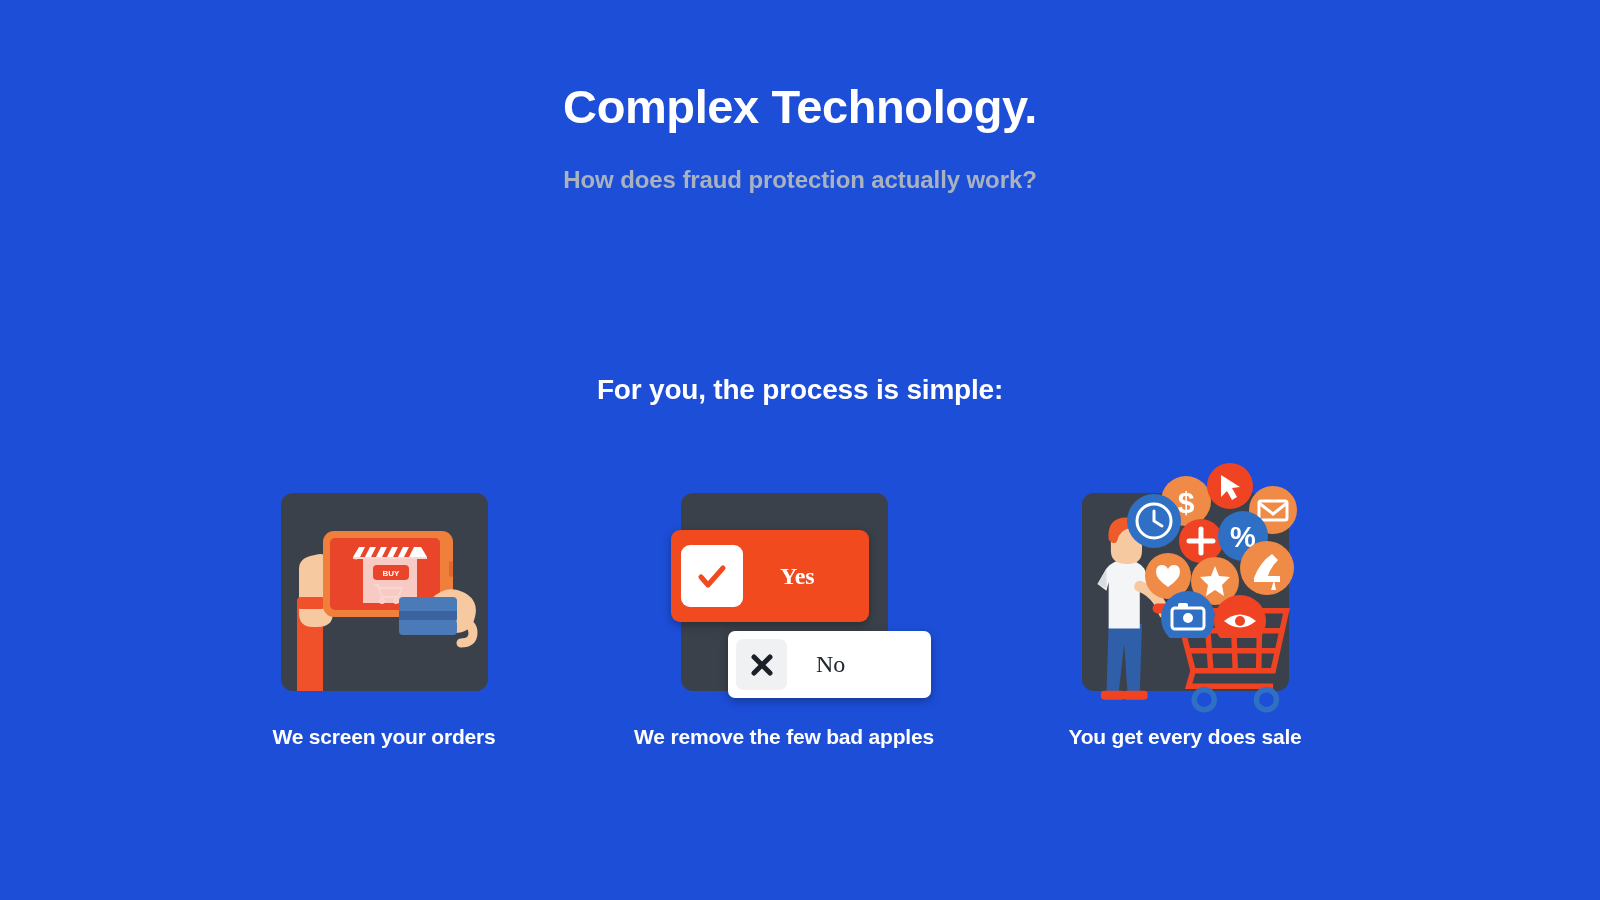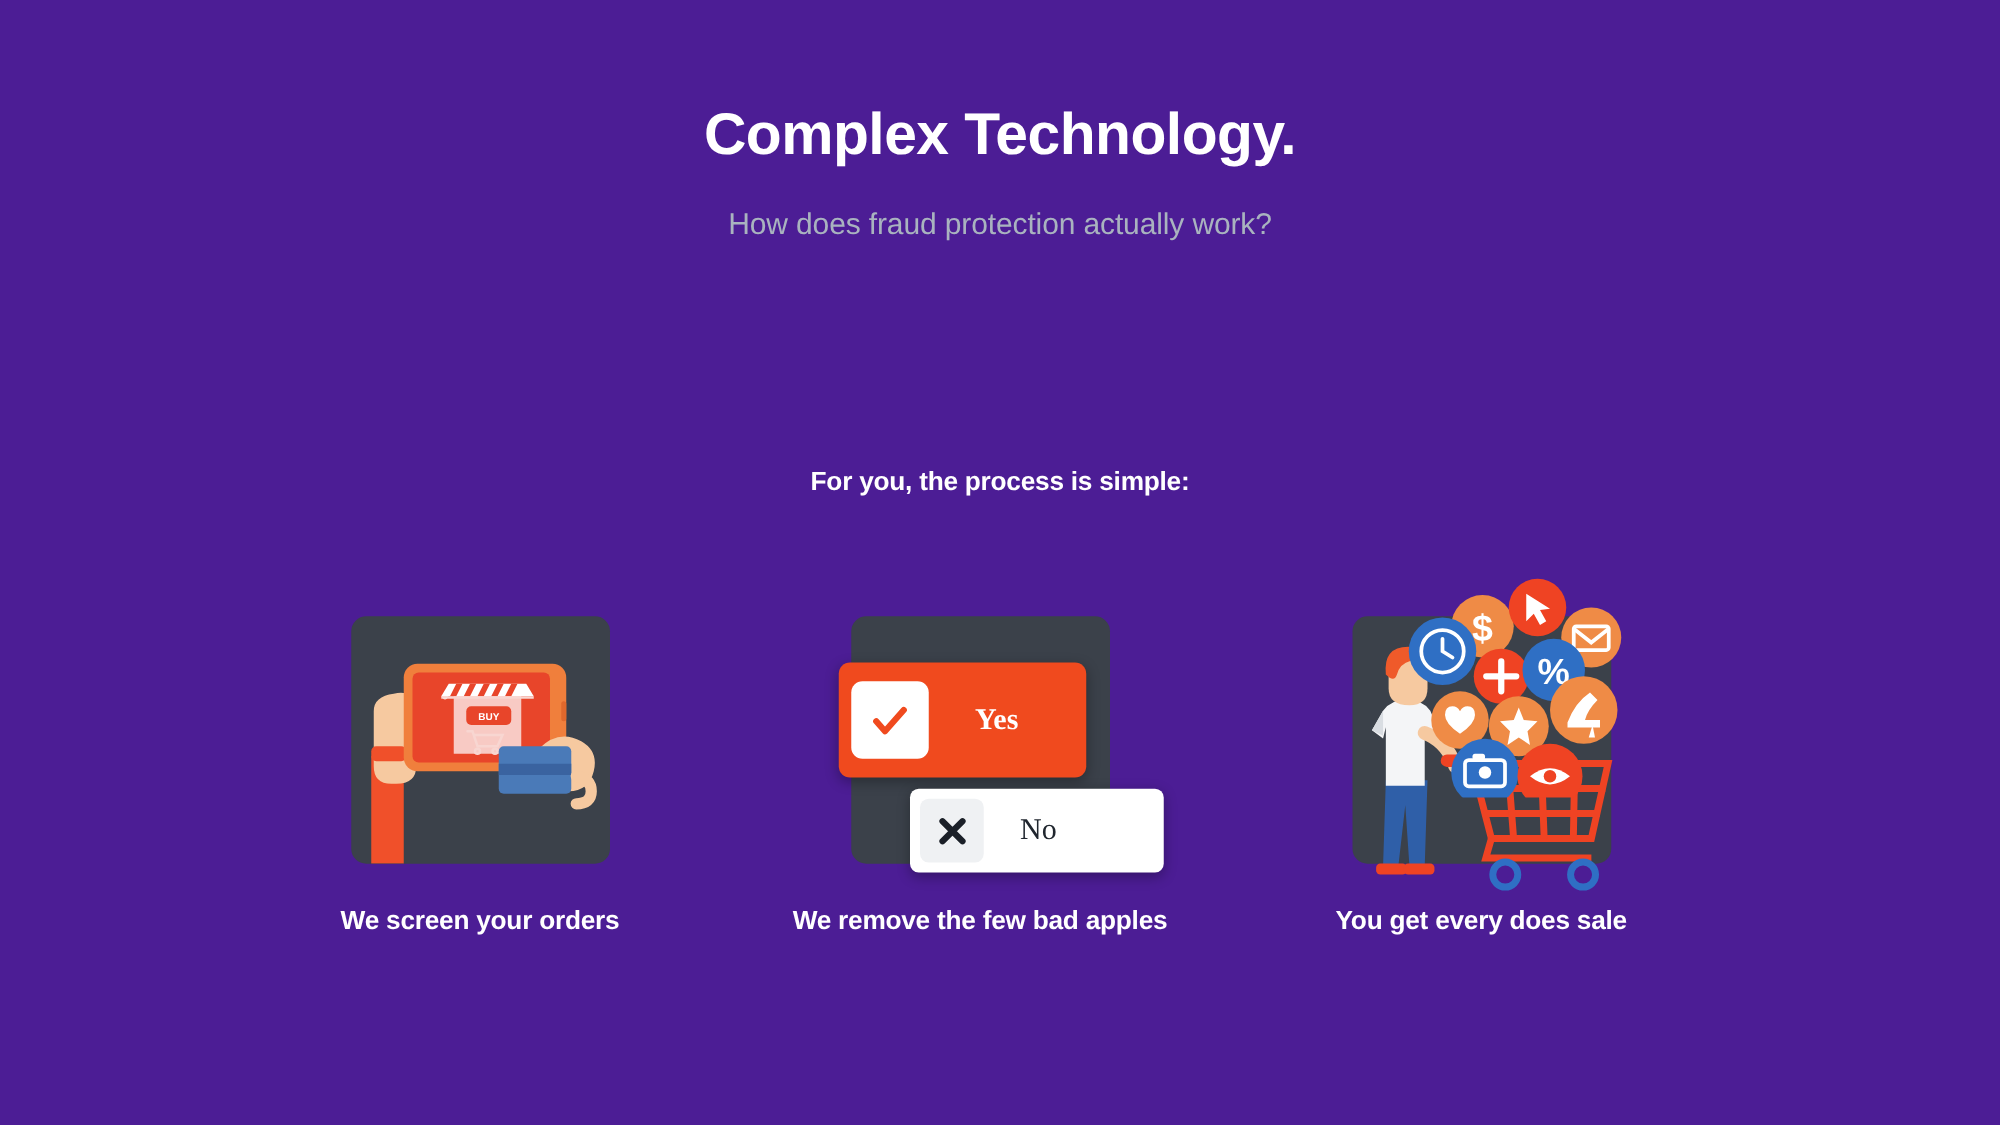--- a/index.html
+++ b/index.html
@@ -5,46 +5,46 @@
   * { margin:0; padding:0; box-sizing:border-box; }
   html, body {
     width:1600px; height:900px;
     background:#1a2028;
     font-family:"Liberation Sans", sans-serif;
     overflow:hidden;
   }
   .page {
     position:relative;
     width:1600px; height:900px;
-    background:#4c1d95;
+    background:#1d4ed8;
   }
 
   
   .header { position:absolute; top:74px; left:0; width:1600px; text-align:center; }
   .headline {
     color:#ffffff;
     font-size:47px;
     font-weight:700;
     line-height:66px;
     letter-spacing:-0.4px;
   }
   .subtitle {
     margin-top:26px;
     color:#a9b3bf;
     font-size:24px;
-    font-weight:400;
+    font-weight:700;
     letter-spacing:-0.1px;
   }
 
   
   .intro {
     position:absolute; top:374px; left:0; width:1600px;
     text-align:center;
     color:#ffffff;
-    font-size:21px;
+    font-size:28px;
     font-weight:700;
     letter-spacing:-0.2px;
   }
 
   
   .steps {
     position:absolute; top:470px; left:0; width:1600px; height:320px;
   }
   .step { position:absolute; top:0; width:230px; height:320px; }
   .step-1 { left:269px; }

